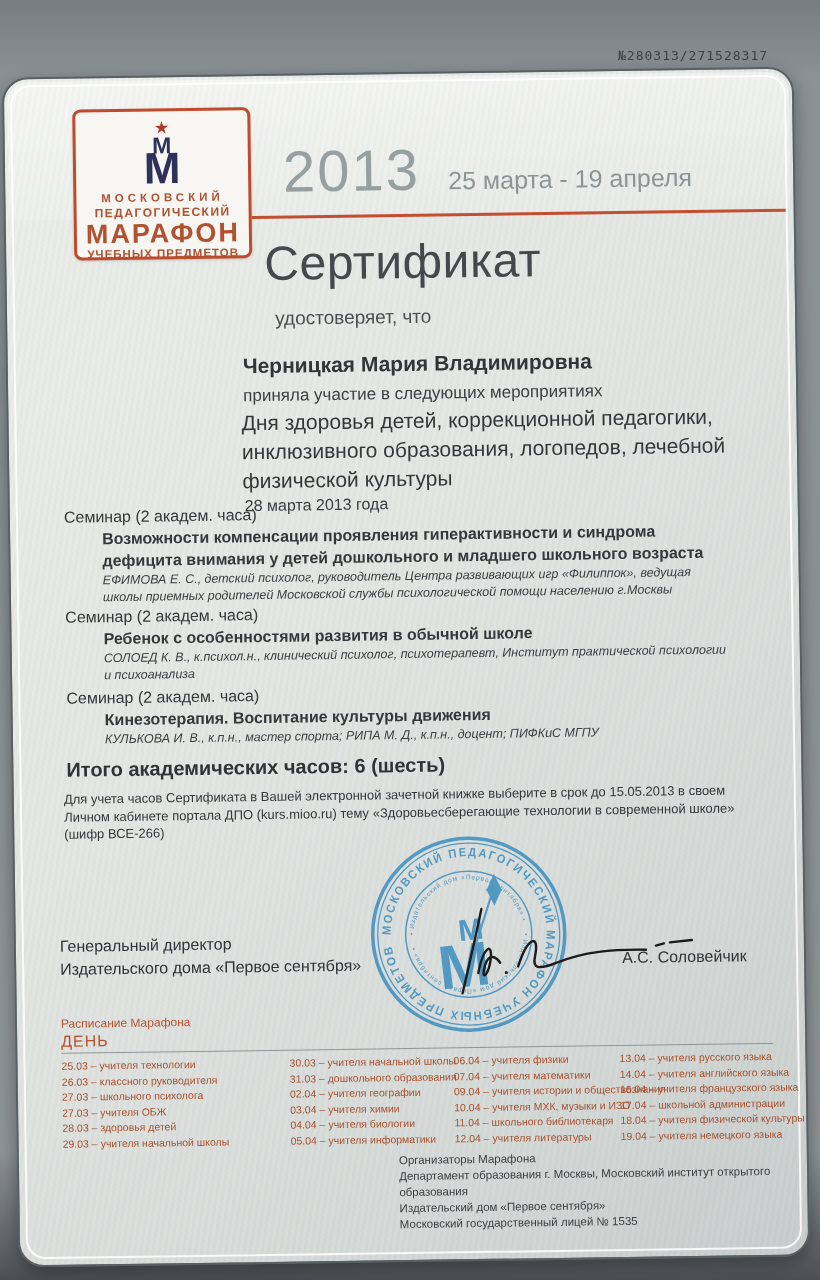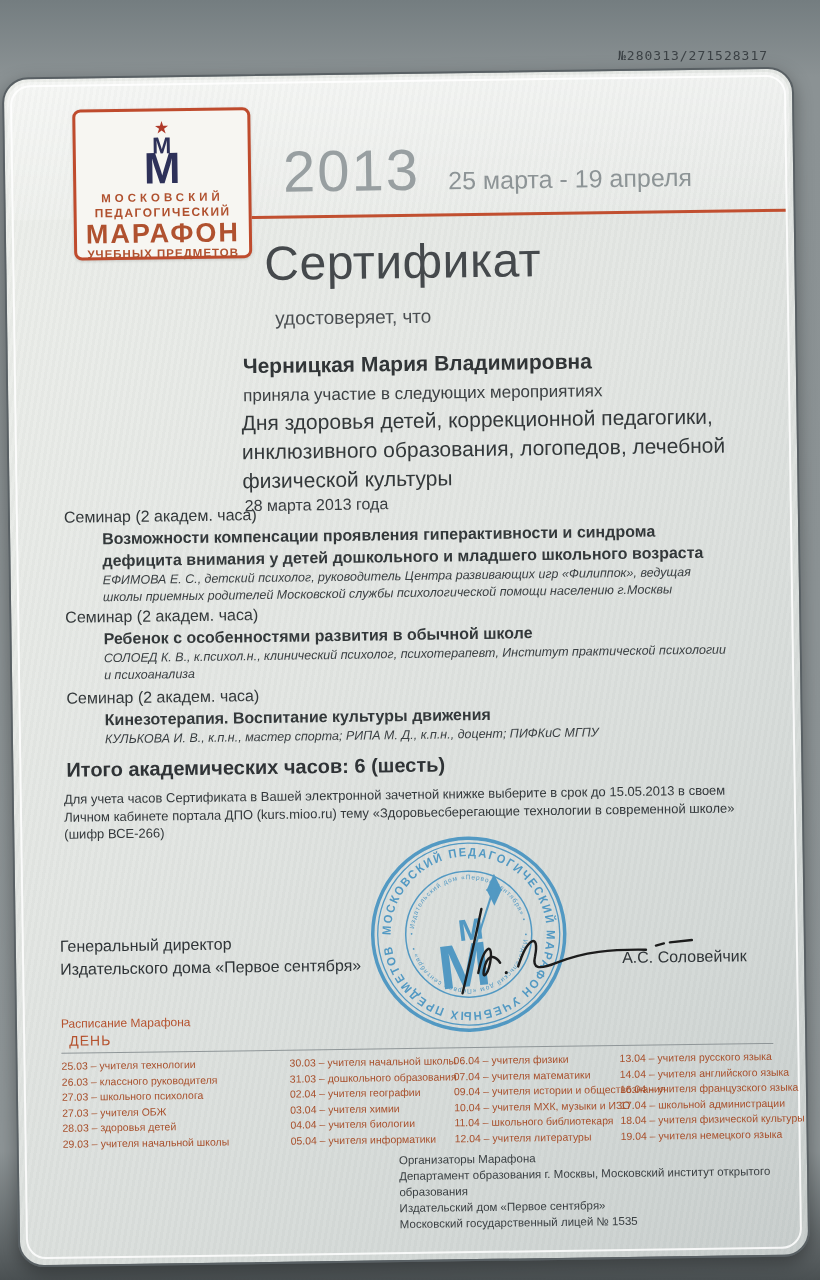--- a/index.html
+++ b/index.html
@@ -72,21 +72,21 @@
   .sem-speakers { margin-left:38px; width:625px; font-size:12.5px; font-style:italic; line-height:17px; color:#3b4043; }
   .total { position:absolute; left:53px; top:680px; font-size:20px; font-weight:bold; color:#2f3336; }
   .footnote { position:absolute; left:50px; top:712px; width:692px; font-size:13px; line-height:17.5px; color:#33383b; }
   
   .director { position:absolute; left:44px; top:856px; font-size:16px; line-height:23px; color:#2f3437; }
   .sig-name { position:absolute; left:606px; top:878px; font-size:16px; color:#2f3437; }
   .stamp { position:absolute; left:353px; top:761px; width:200px; height:200px; opacity:.88; }
   .signature { position:absolute; left:400px; top:828px; width:280px; height:110px; }
   
   .sched-heading { position:absolute; left:44px; top:938px; font-size:12px; color:#b5522e; }
-  .day-label { position:absolute; left:52px; top:954px; font-size:14px; letter-spacing:1px; color:#b5522e; }
+  .day-label { position:absolute; left:44px; top:954px; font-size:16px; letter-spacing:1px; color:#b5522e; }
   .day-rule { position:absolute; left:44px; top:974px; width:712px; height:1px; background:#8f9698; }
   .sched-col { position:absolute; top:980px; font-size:10.5px; line-height:15.5px; color:#a8502c; white-space:nowrap; }
   .col-0 { left:44px; } .col-1 { left:272px; } .col-2 { left:436px; } .col-3 { left:602px; }
   
   .organizers { position:absolute; left:380px; top:1078px; font-size:11.5px; line-height:16px; color:#3b4043; }
 </style>
 </head>
 <body>
 
 <div class="page">

